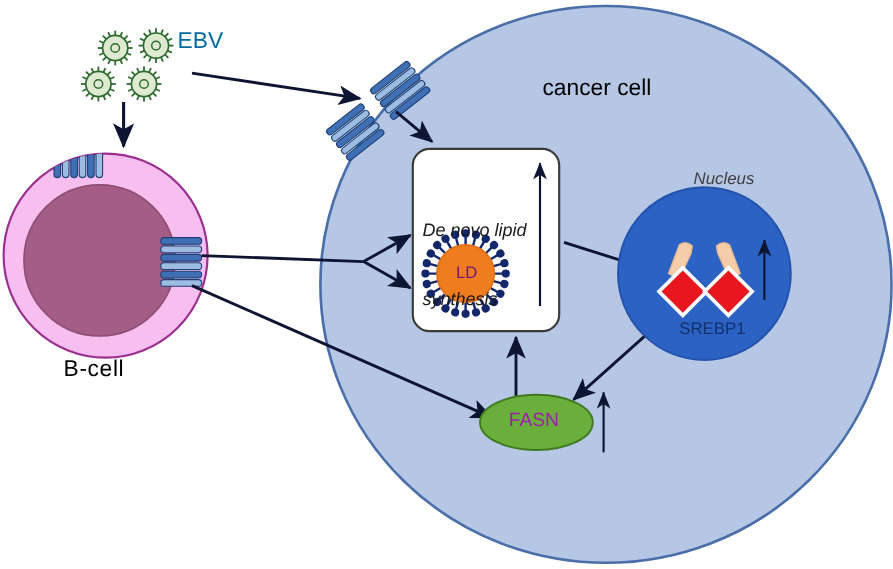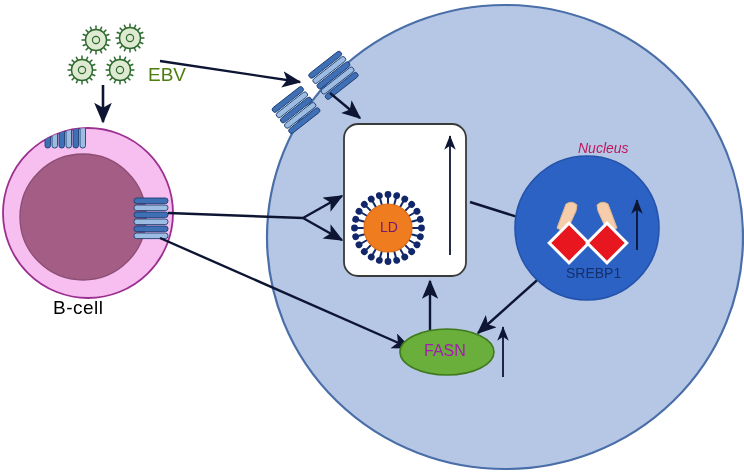--- a/index.html
+++ b/index.html
@@ -1,25 +1,25 @@
 <!DOCTYPE html>
 <html><head>
 <meta charset="utf-8">
 <style>
   html,body{margin:0;padding:0;background:#ffffff;}
   body{width:744px;height:474px;position:relative;overflow:hidden;
        font-family:"Liberation Sans","DejaVu Sans",sans-serif;}
   .stage{position:absolute;left:0;top:0;width:744px;height:474px;}
   svg.layer{position:absolute;left:0;top:0;width:744px;height:474px;}
   .lbl{position:absolute;white-space:pre;}
-  #ebv-label{left:148px;top:24px;font-size:19px;color:#4d7c0f;margin-top:40px;}
+  #ebv-label{left:148px;top:24px;font-size:19px;color:#0369a1;}
   #bcell-label{left:53px;top:297px;font-size:19px;color:#000;font-weight:400;letter-spacing:.5px;}
   #cancer-label{left:452px;top:16px;font-size:19px;color:#000;line-height:23px;}
   #denovo-label{left:352px;top:145px;font-size:15px;color:#1a1a1a;font-style:italic;line-height:19px;}
-  #nucleus-label{left:578px;top:140px;font-size:14px;color:#be185d;font-style:italic;}
+  #nucleus-label{left:578px;top:140px;font-size:14px;color:#404040;font-style:italic;}
   #srebp1-label{left:566px;top:265px;font-size:14px;color:#15306b;}
   #ld-label{left:380px;top:219px;font-size:14px;color:#701a75;}
   #fasn-label{left:424px;top:342px;font-size:16px;color:#a21caf;}
 </style>
 </head>
 <body>
 
 <div class="stage">
 
 <svg class="layer" viewBox="0 0 744 474">
@@ -324,22 +324,27 @@
   </g>
 
   <line x1="503" y1="377" x2="503" y2="327" stroke="#0d1533" stroke-width="1.8" marker-end="url(#ahs)"></line>
 </svg>
 
 <div class="lbl" id="ebv-label">EBV</div>
 
 <div class="lbl" id="bcell-label">B-cell</div>
 
 <div class="lbl" id="cancer-label">
+  <div>cancer cell</div>
 </div>
 
+<div class="lbl" id="denovo-label">
+  <div>De novo lipid</div>
+  <div>synthesis</div>
+</div>
 
 <div class="lbl" id="ld-label">LD</div>
 
 <div class="lbl" id="nucleus-label">Nucleus</div>
 
 <div class="lbl" id="srebp1-label">SREBP1</div>
 
 <div class="lbl" id="fasn-label">FASN</div>
 
 </div>

